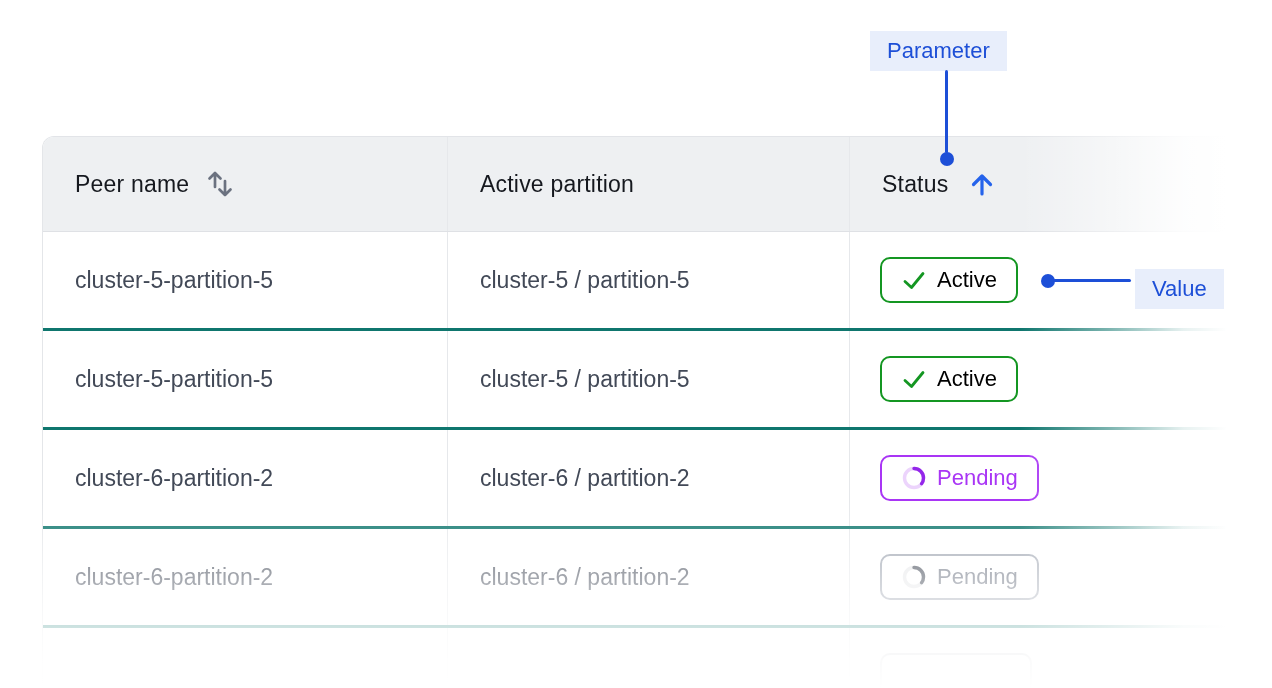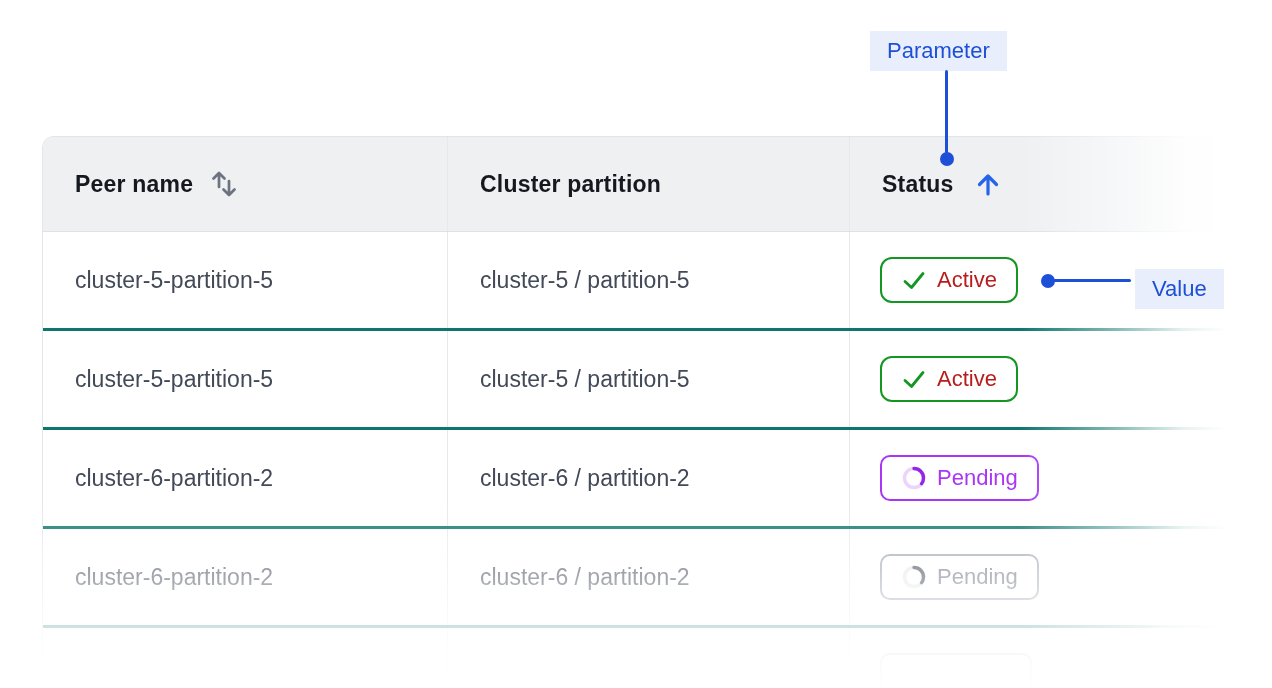--- a/index.html
+++ b/index.html
@@ -11,37 +11,37 @@
   .table{
     position:absolute;left:42px;top:136px;right:0;z-index:1;
     border-left:1px solid #e4e6e9;border-top:1px solid #e2e4e8;
     border-top-left-radius:12px;overflow:hidden;
   }
   .thead{
     display:flex;height:94px;background:#eef0f2;
     border-bottom:1px solid #dfe1e5;
   }
   .th{display:flex;align-items:center;padding-left:32px;box-sizing:border-box;}
-  .th .th-label{font-size:23px;font-weight:700;color:#15181e;letter-spacing:.2px;}
+  .th .th-label{font-size:23px;font-weight:400;color:#15181e;letter-spacing:.2px;}
   .col1{width:404px;flex:none;}
   .col2{width:402px;flex:none;border-left:1px solid #e6e8eb;}
   .col3{flex:1;border-left:1px solid #e6e8eb;min-width:0;}
   .tr{display:flex;height:96px;border-bottom:3px solid #0f766e;background:#fff;}
   .td{display:flex;align-items:center;padding-left:32px;box-sizing:border-box;
       font-size:23px;color:#424957;white-space:nowrap;overflow:hidden;}
   .td.col3{padding-left:30px;}
   .sort-icon{margin-left:16px;flex:none;}
   .asc-icon{margin-left:20px;flex:none;}
   
   .badge{
     display:inline-flex;align-items:center;gap:10px;height:46px;
     padding:0 19px;border:2px solid;border-radius:10px;box-sizing:border-box;
     font-size:22px;font-weight:500;white-space:nowrap;background:#fff;
   }
-  .badge-active{color:#b91c1c;border-color:#149622;border-radius:12px;}
+  .badge-active{color:#000000;border-color:#149622;}
   .badge-starting{color:#a935f5;border-color:#a935f5;}
   .badge-pending{color:#6b7280;border-color:#9ca3af;}
   .badge-ghost{color:transparent;border-color:#a6abb3;min-width:152px;}
   .badge svg{flex:none;}
   
   .fade-right{
     position:absolute;top:130px;left:1020px;width:252px;height:558px;z-index:20;
     background:linear-gradient(to right,rgba(255,255,255,0) 0%,
       rgba(255,255,255,.45) 35%,rgba(255,255,255,.9) 65%,#fff 82%,#fff 100%);
   }
@@ -72,21 +72,21 @@
   <div class="table">
     <div class="thead">
       <div class="th col1">
         <span class="th-label">Peer name</span>
         <svg class="sort-icon" width="30" height="32" viewBox="0 0 30 32" fill="none">
           <path d="M10 19 V5 M4.5 10.5 L10 5 L15.5 10.5" stroke="#6b7280" stroke-width="2.7" stroke-linecap="round" stroke-linejoin="round"></path>
           <path d="M20 13 V27 M14.5 21.5 L20 27 L25.5 21.5" stroke="#6b7280" stroke-width="2.7" stroke-linecap="round" stroke-linejoin="round"></path>
         </svg>
       </div>
       <div class="th col2">
-        <span class="th-label">Cluster partition</span>
+        <span class="th-label">Active partition</span>
       </div>
       <div class="th col3">
         <span class="th-label">Status</span>
         <svg class="asc-icon" width="28" height="28" viewBox="0 0 28 28" fill="none">
           <path d="M14 24 V6 M5.5 14.5 L14 6 L22.5 14.5" stroke="#2563eb" stroke-width="3.2" stroke-linecap="round" stroke-linejoin="round"></path>
         </svg>
       </div>
     </div>
 
     <div class="tr">

